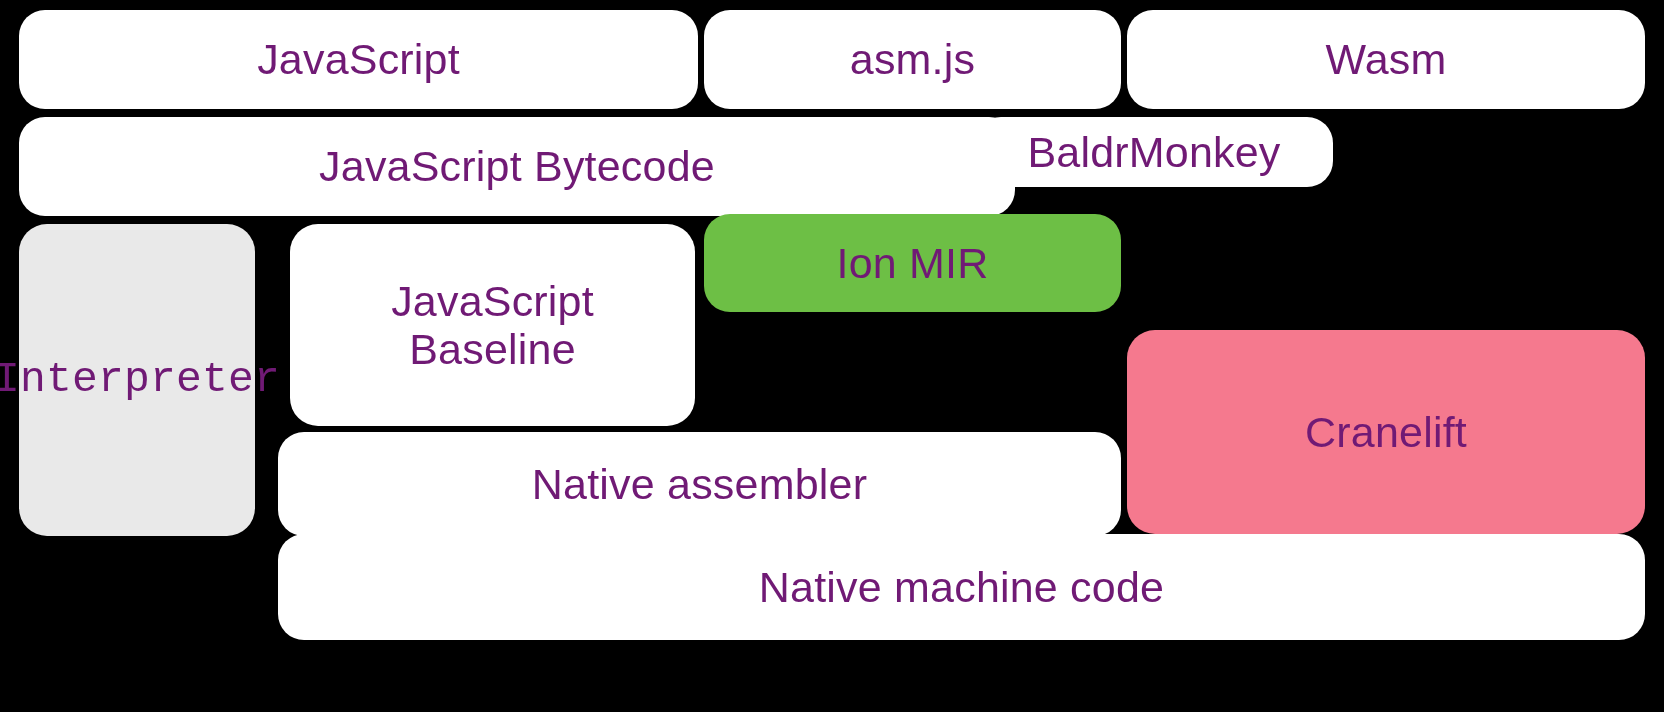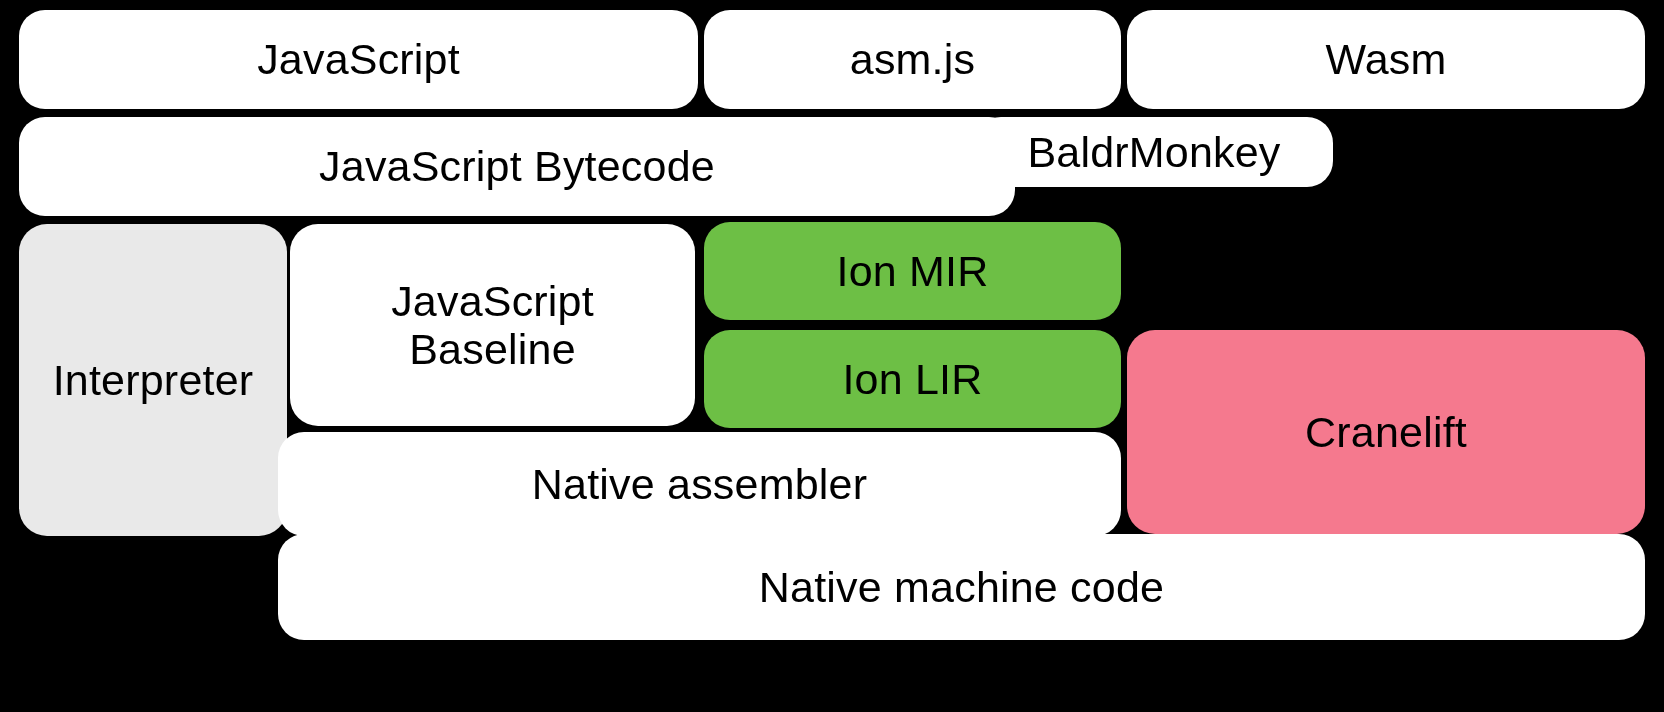--- a/index.html
+++ b/index.html
@@ -20,21 +20,21 @@
     background: #000000;
   }
   .node {
     position: absolute;
     box-sizing: border-box;
     display: flex;
     align-items: center;
     justify-content: center;
     text-align: center;
     border-radius: 26px;
-    color: #000000;
+    color: #701a75;
     font-size: 43px;
     line-height: 1.12;
     letter-spacing: 0.2px;
     white-space: pre-line;
     background: #ffffff;
     user-select: none;
   }
   .node.fill-white  { background: #ffffff; }
   .node.fill-grey   { background: #e9e9e9; }
   .node.fill-green  { background: #6dbf45; }
@@ -49,28 +49,27 @@
   <div class="node fill-white" style="left:19px; top:10px; width:679px; height:99px;">JavaScript</div>
 
   <div class="node fill-white" style="left:1127px; top:10px; width:518px; height:99px;">Wasm</div>
 
   <div class="node fill-white" style="left:704px; top:10px; width:417px; height:99px;">asm.js</div>
 
   <div class="node fill-white" style="left:19px; top:117px; width:996px; height:99px;">JavaScript Bytecode</div>
 
   <div class="node fill-white" style="left:975px; top:117px; width:358px; height:70px;">BaldrMonkey</div>
 
-  <div class="node fill-grey tall" style="left:19px; top:224px; width:268px; height:312px;">Interpreter</div>
+  <div class="node fill-grey tall" style="left:19px; top:224px; width:236px; height:312px;font-family:Liberation Mono, monospace;">Interpreter</div>
 
   <div class="node fill-white tall" style="left:290px; top:224px; width:405px; height:202px;">JavaScript
 Baseline</div>
 
-  <div class="node fill-green" style="left:704px; top:222px; width:417px; height:98px;text-align:center;">Ion MIR</div>
+  <div class="node fill-green" style="left:704px; top:214px; width:417px; height:98px;text-align:center;">Ion MIR</div>
 
-  <div class="node fill-green" style="left:704px; top:330px; width:417px; height:98px;">Ion LIR</div>
 
   <div class="node fill-pink tall" style="left:1127px; top:330px; width:518px; height:204px;">Cranelift</div>
 
   <div class="node fill-white" style="left:278px; top:432px; width:843px; height:104px;">Native assembler</div>
 
   <div class="node fill-white" style="left:278px; top:534px; width:1367px; height:106px;">Native machine code</div>
 
 </div>
 
 </body></html>

